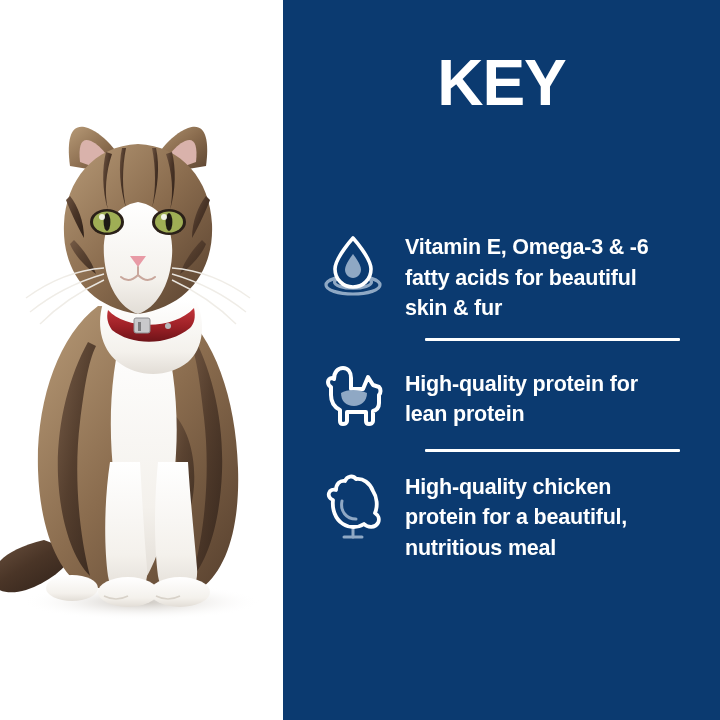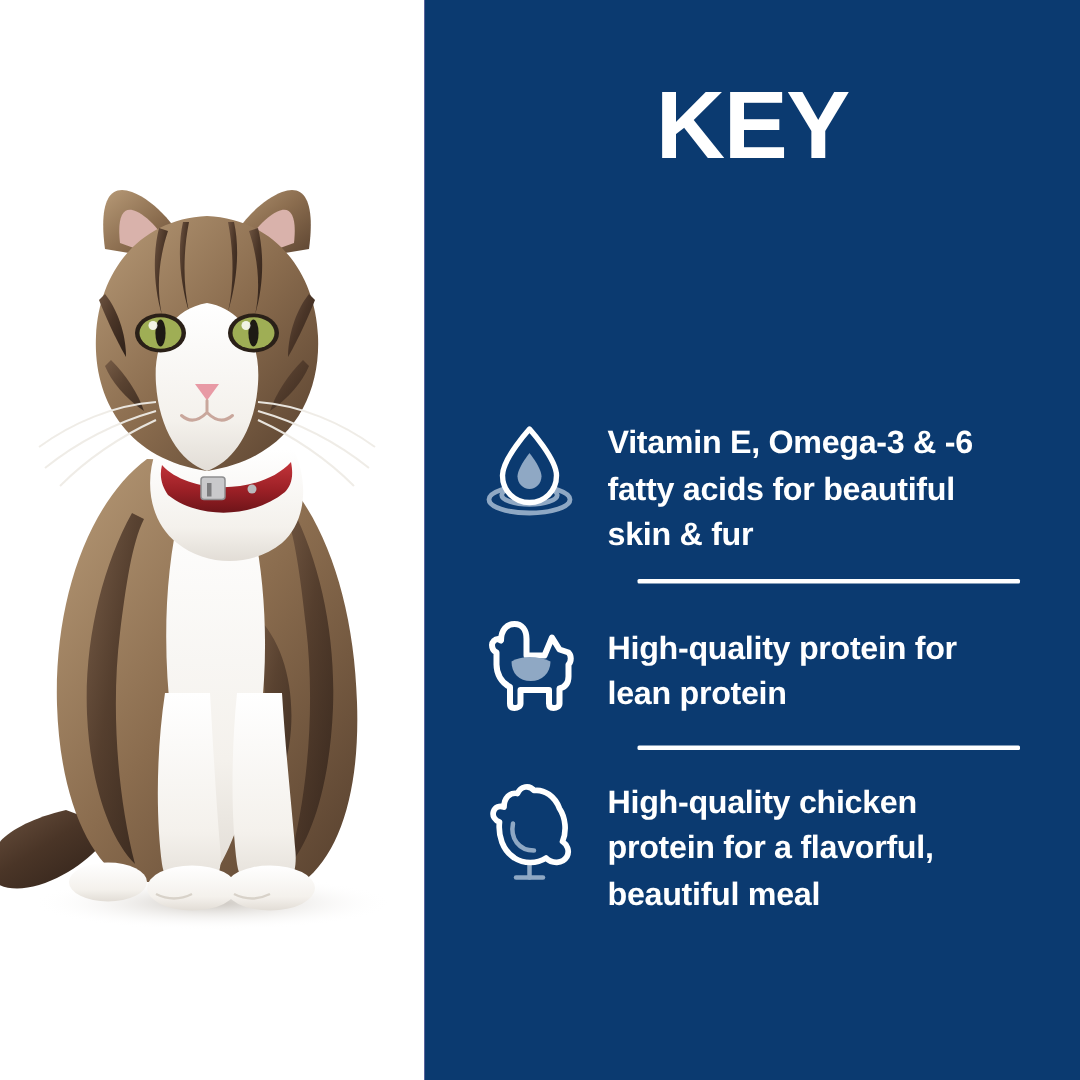--- a/index.html
+++ b/index.html
@@ -2,21 +2,21 @@
 <html><head>
 <meta charset="utf-8">
 <style>
   html,body{margin:0;padding:0;}
   body{
     width:720px;height:720px;
     font-family:"Liberation Sans",sans-serif;
     background:#ffffff;
     overflow:hidden;
   }
-  .page{position:relative;width:720px;height:720px;background:#4c1d95;}
+  .page{position:relative;width:720px;height:720px;background:#3b82f6;}
 
   
   .photo-pane{
     position:absolute;left:0;top:0;width:283px;height:720px;
     background:#ffffff;overflow:hidden;
   }
   .cat-photo{position:absolute;left:-8px;top:110px;width:300px;height:510px;}
 
   
   .benefits-panel{
@@ -25,21 +25,21 @@
   }
   .panel-title{
     position:absolute;left:0;top:52px;width:437px;
     text-align:center;color:#ffffff;
     font-weight:bold;font-size:64px;line-height:0.98;
     letter-spacing:-1px;
   }
   .title-line{display:block;}
 
   .benefit-list{
-    position:absolute;left:0;top:228px;width:437px;margin-top:48px;
+    position:absolute;left:0;top:228px;width:437px;
   }
   .benefit-row{
     display:flex;align-items:flex-start;
     padding:0 26px 0 38px;
     min-height:92px;
   }
   .benefit-icon{
     flex:0 0 64px;width:64px;height:78px;
     display:flex;align-items:center;justify-content:center;
     margin-right:20px;
@@ -228,18 +228,18 @@
               <path d="M17 34 C15 43 20 51 29 53"></path>
             </g>
             <path d="M14 19 C14 13 18 9 23 10 C25 5 31 4 34 8
                      C41 7 48 12 51 20 C55 26 56 35 53 42
                      C56 44 58 48 56 52 C53 57 46 57 42 53
                      C36 57 27 57 21 53 C13 48 10 38 11 29
                      C8 28 6 25 7 22 C8 19 11 18 14 19 Z" fill="#0b3a70" stroke="#ffffff" stroke-width="3.8" stroke-linejoin="round"></path>
             <path d="M20 30 C18 40 24 48 34 48" stroke="#8fa8c4" stroke-width="3" fill="none" stroke-linecap="round"></path>
           </svg>
         </div>
-        <div class="benefit-text">High-quality chicken protein for a flavorful, beautiful meal</div>
+        <div class="benefit-text">High-quality chicken protein for a beautiful, nutritious meal</div>
       </div>
 
     </div>
   </div>
 </div>
 
 </body></html>

